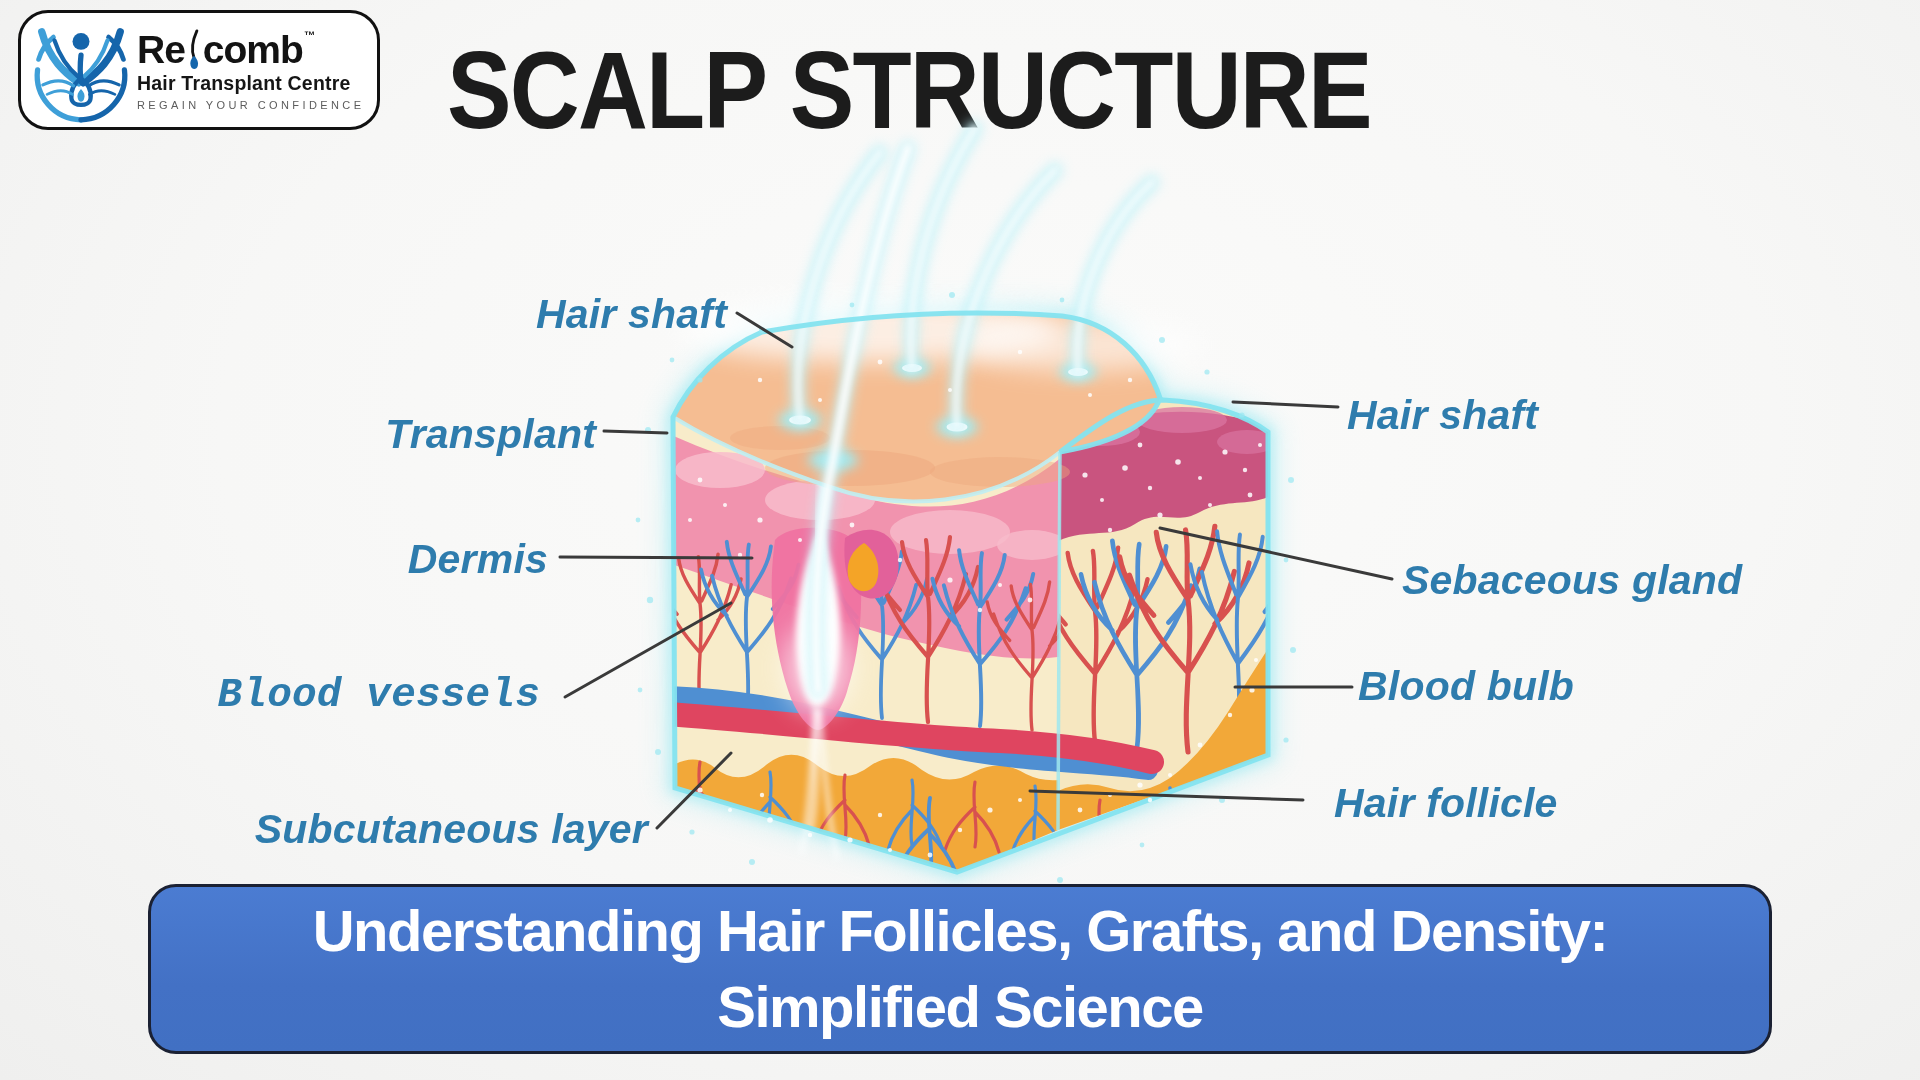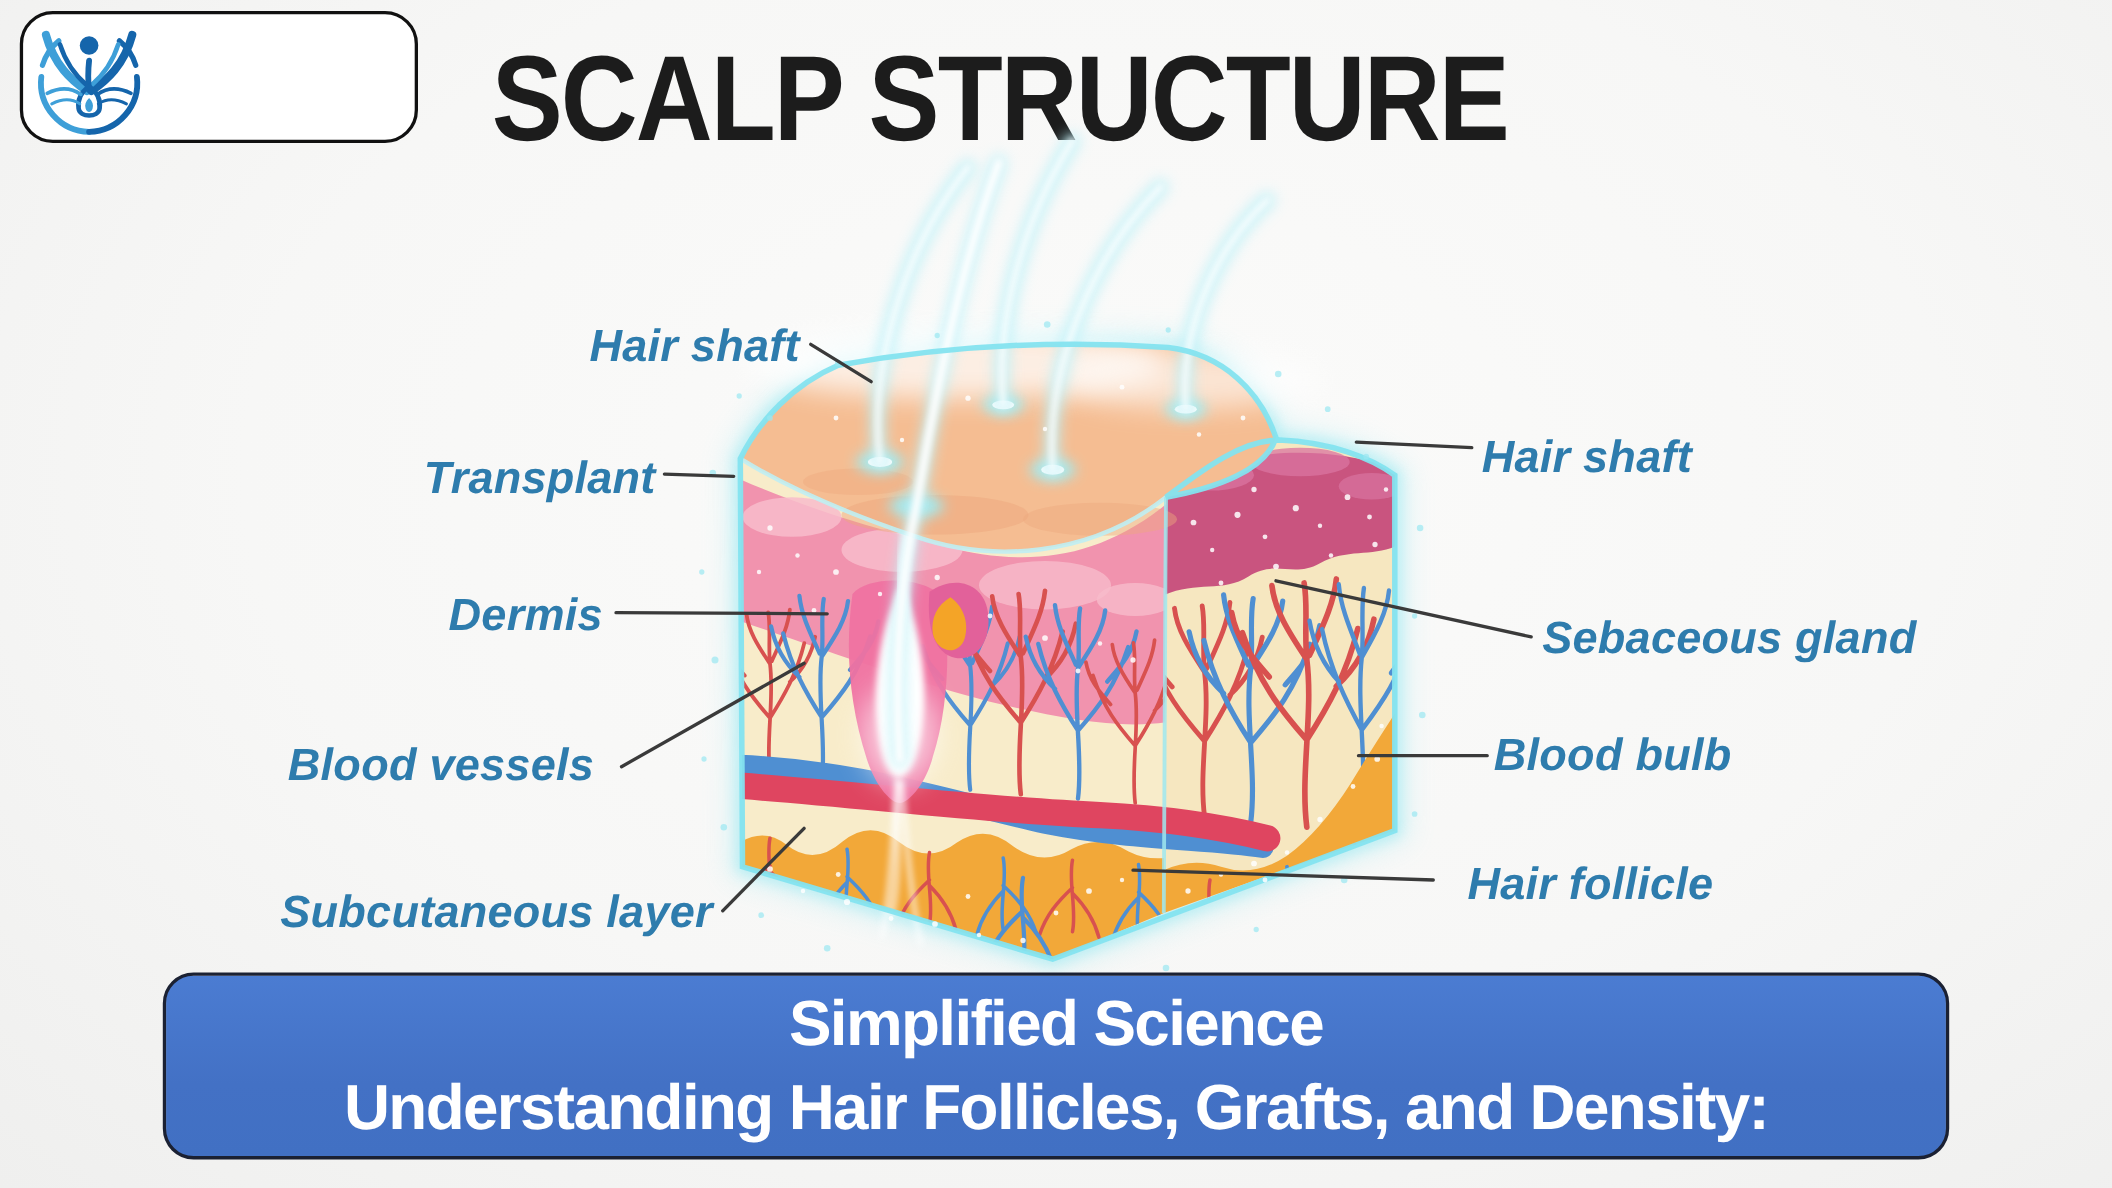--- a/index.html
+++ b/index.html
@@ -69,20 +69,33 @@
       <path d="M50,36 C49,45 49,53 50,61" fill="none" stroke="#1565ab" stroke-width="5" stroke-linecap="round"></path>
 
       <path d="M50,58 C43,63 40,70 41,77 C42,85 58,85 59,77 C60,70 57,63 50,58 Z" fill="none" stroke="#1565ab" stroke-width="4"></path>
       <path d="M50,68 C47,71 46,74 47,77 C48,81 52,81 53,77 C54,74 53,71 50,68 Z" fill="#3e9fd8"></path>
 
       <path d="M14,64 C26,58 36,60 43,65" fill="none" stroke="#3e9fd8" stroke-width="3" stroke-linecap="round"></path>
       <path d="M18,73 C28,68 36,69 42,73" fill="none" stroke="#3e9fd8" stroke-width="2.6" stroke-linecap="round"></path>
       <path d="M86,64 C74,58 64,60 57,65" fill="none" stroke="#1565ab" stroke-width="3" stroke-linecap="round"></path>
       <path d="M82,73 C72,68 64,69 58,73" fill="none" stroke="#1565ab" stroke-width="2.6" stroke-linecap="round"></path>
     </svg>
+    <div class="logo-text">
+      <div class="brand-line">
+        <span>Re</span>
+        <svg class="brand-follicle" viewBox="0 0 16 44">
+          <path d="M11,2 C6,13 5,22 8,30" fill="none" stroke="#131313" stroke-width="3" stroke-linecap="round"></path>
+          <path d="M8,28 C4.5,31.5 3.5,35 4.5,38.5 C5.8,43 10.8,43 12,38.5 C13,35 11.5,31.5 8,28 Z" fill="#1566ac"></path>
+        </svg>
+        <span>comb</span>
+        <span class="tm">™</span>
+      </div>
+      <div class="logo-sub">Hair Transplant Centre</div>
+      <div class="logo-tag">REGAIN YOUR CONFIDENCE</div>
+    </div>
   </div>
 
   <div class="main-title">SCALP STRUCTURE</div>
 
   <svg class="art" viewBox="0 0 1920 1080">
     <defs>
       <filter id="b3" x="-40%" y="-40%" width="180%" height="180%">
           <feGaussianBlur stdDeviation="3"></feGaussianBlur>
         </filter>
       <filter id="b6" x="-60%" y="-60%" width="220%" height="220%">
@@ -331,26 +344,26 @@
       <line x1="1233" y1="402" x2="1338" y2="407"></line>
       <line x1="1160" y1="528" x2="1392" y2="579"></line>
       <line x1="1235" y1="687" x2="1352" y2="687"></line>
       <line x1="1030" y1="791" x2="1303" y2="800"></line>
     </g>
   </svg>
 
   <div class="lbl" style="right:1193px;top:291px;">Hair shaft</div>
   <div class="lbl" style="right:1324px;top:411px;">Transplant</div>
   <div class="lbl" style="right:1372px;top:536px;">Dermis</div>
-  <div class="lbl" style="right:1380px;top:672px;">Blood vessels</div>
+  <div class="lbl" style="right:1380px;top:672px;font-family:Liberation Mono, monospace;">Blood vessels</div>
   <div class="lbl" style="right:1272px;top:806px;">Subcutaneous layer</div>
 
   <div class="lbl" style="left:1347px;top:392px;">Hair shaft</div>
   <div class="lbl" style="left:1402px;top:557px;">Sebaceous gland</div>
   <div class="lbl" style="left:1358px;top:663px;">Blood bulb</div>
   <div class="lbl" style="left:1312px;top:780px;margin-left:22px;">Hair follicle</div>
 
   <div class="banner">
+    <div class="banner-line">Understanding Hair Follicles, Grafts, and Density:</div>
     <div class="banner-line">Simplified Science</div>
-    <div class="banner-line">Understanding Hair Follicles, Grafts, and Density:</div>
   </div>
 
 </div>
 
 </body></html>

